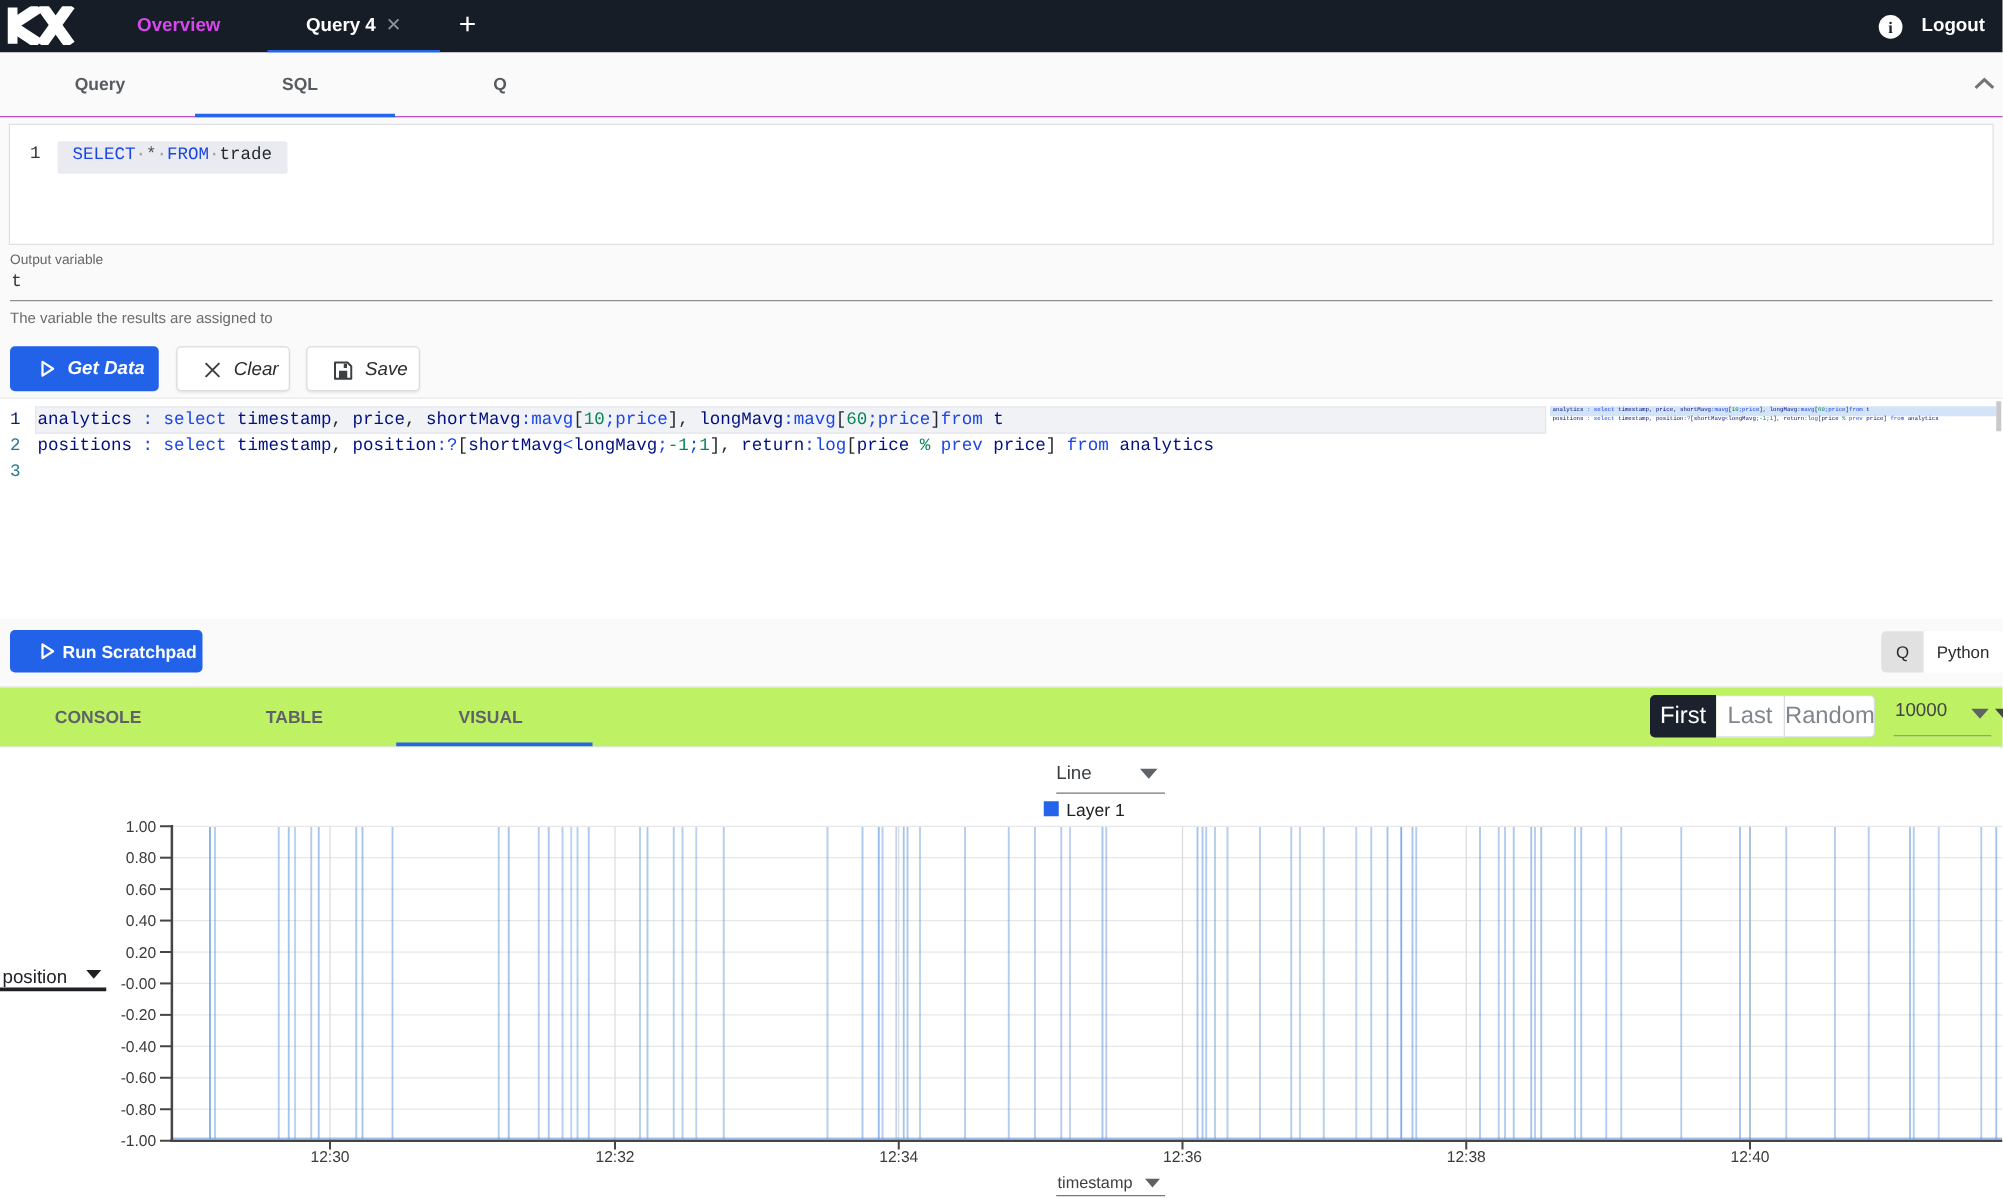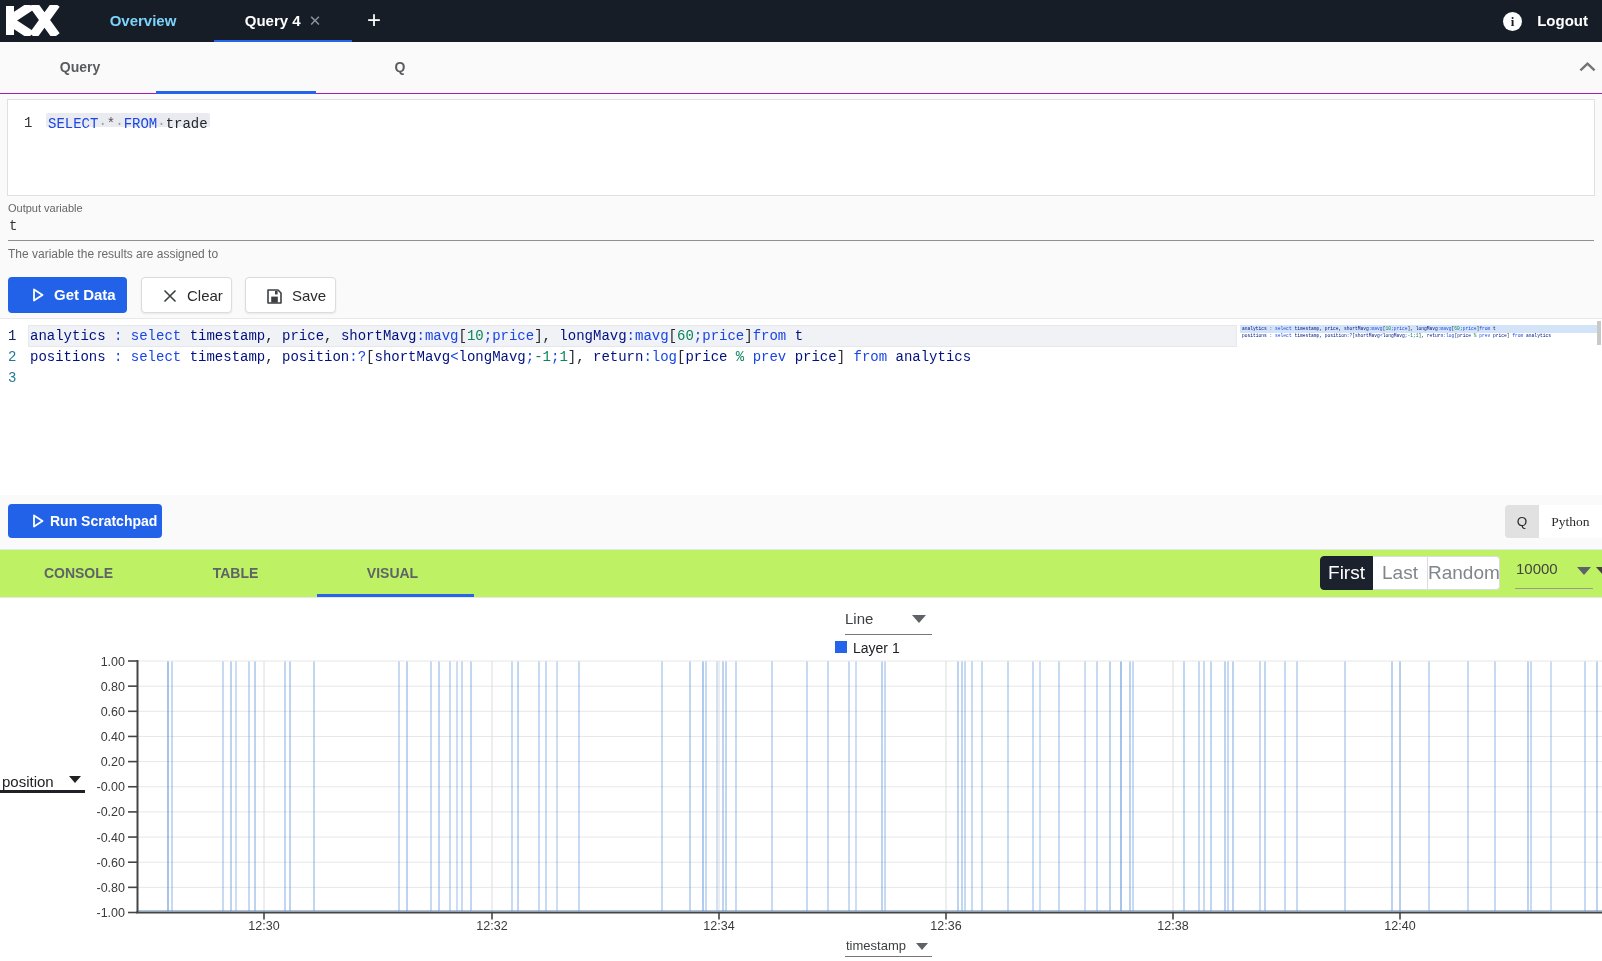--- a/index.html
+++ b/index.html
@@ -2,62 +2,62 @@
 <html><head>
 <meta charset="utf-8">
 <style>
   * { margin:0; padding:0; box-sizing:border-box; }
   html,body { width:1602px; height:961px; overflow:hidden; background:#fff;
     font-family:"Liberation Sans", sans-serif; }
   .abs { position:absolute; }
   
   #topbar { position:absolute; left:0; top:0; width:1602px; height:42px; background:#161d27; }
   #topbar .ttab { position:absolute; top:0; height:42px; line-height:42px; font-size:15px; }
-  #ov { left:72px; width:142px; text-align:center; color:#7dd3fc; font-weight:700; }
+  #ov { left:72px; width:142px; text-align:center; color:#d946ef; font-weight:700; }
   #q4 { left:214px; width:138px; text-align:center; color:#fff; font-weight:700; }
   #q4 .x { color:#8d939c; font-weight:400; font-size:15px; margin-left:8px; }
   #tind { position:absolute; left:214px; top:40px; width:138px; height:3px; background:#2664eb; }
   #plus { position:absolute; left:360px; top:0; width:28px; height:42px; color:#fff; font-size:24px; font-weight:400; line-height:40px; text-align:center; }
   #logout { position:absolute; right:14px; top:0; height:42px; line-height:42px; color:#fff; font-weight:700; font-size:15px; }
   #info { position:absolute; left:1503px; top:12px; width:19px; height:19px; border-radius:50%; background:#fff; color:#161d27; text-align:center; font-size:13px; line-height:19px; font-weight:700; font-family:"Liberation Serif",serif; }
   
   #subtabs { position:absolute; left:0; top:42px; width:1602px; height:52px; background:#fafafa; border-bottom:1px solid #a21caf; }
   #subtabs .st { position:absolute; top:0; height:52px; line-height:50px; width:160px; text-align:center; font-size:14px; font-weight:700; color:#585b60; }
   #sind { position:absolute; left:156px; top:49px; width:160px; height:3px; background:#2664eb; }
   #chev { position:absolute; left:1579px; top:20px; width:17px; height:10px; }
   
   #sect1 { position:absolute; left:0; top:94px; width:1602px; height:226px; background:#fafafa; }
   #sqlbox { position:absolute; left:7px; top:5px; width:1588px; height:97px; background:#fff; border:1px solid #e0e0e0; }
   #sqlbox .ln { position:absolute; left:16px; top:15px; font:14px "Liberation Mono",monospace; color:#333; }
-  #sqltok { position:absolute; left:38px; top:13px; height:14px; background:#e9ebf1; border-radius:2px; padding:0 2px;
+  #sqltok { position:absolute; left:38px; top:13px; height:26px; background:#e9ebf1; border-radius:2px; padding:0 12px;
             font:14px "Liberation Mono",monospace; line-height:22px; white-space:pre; }
   .kw { color:#1a46e5; } .id { color:#001080; } .pl { color:#24292e; } .num { color:#098658; } .pun { color:#24292e; } .dot { color:#9aa0aa; }
   #outlab { position:absolute; left:8px; top:108px; font-size:11px; color:#666; }
   #outval { position:absolute; left:9px; top:124px; font:14px "Liberation Mono",monospace; color:#333; }
   #outline { position:absolute; left:8px; top:146px; width:1586px; height:1px; background:#909090; }
   #outhelp { position:absolute; left:8px; top:153px; font-size:12px; color:#6b6b6b; }
-  .btn { position:absolute; top:183px; height:36px; border-radius:4px; font-size:15px; line-height:36px; }
+  .btn { position:absolute; top:183px; height:36px; border-radius:4px; font-size:15px; line-height:36px;font-style:italic; }
   #getdata { left:8px; width:119px; background:#2262e9; color:#fff; font-weight:700; }
   .whitebtn { background:#fff; border:1px solid #dcdcdc; box-shadow:0 1px 2px rgba(0,0,0,0.08); color:#2b2b2b; }
   #clear { left:141px; width:91px; }
   #save  { left:245px; width:91px; }
   
   #scratch { position:absolute; left:0; top:318px; width:1602px; height:177px; background:#fff; border-top:1px solid #e8e8e8; }
   #scratch .mline { position:absolute; left:30px; height:21px; font:14px "Liberation Mono",monospace; line-height:21px; white-space:pre; }
   #scratch .lnum { position:absolute; left:8px; width:10px; font:14px "Liberation Mono",monospace; line-height:21px; color:#237893; }
   #curline { position:absolute; left:28px; top:6px; width:1209px; height:22px; background:#f0f2f6; border:1px solid #e4e7ec; }
   #minimap { position:absolute; left:1240px; top:3px; width:357px; height:40px; overflow:hidden; }
   #minimap .mmrow { position:absolute; left:2px; font:4.6px "Liberation Mono",monospace; line-height:6.5px; white-space:pre; letter-spacing:0; }
   #mmhl { position:absolute; left:0; top:3px; width:357px; height:8px; background:#d4e4f8; }
   #sbar { position:absolute; left:1597px; top:2px; width:4px; height:24px; background:#c9c9c9; }
   
   #runrow { position:absolute; left:0; top:495px; width:1602px; height:55px; background:#fafafa; border-bottom:1px solid #e6e6e6;padding-left:32px; }
   #runbtn { position:absolute; left:8px; top:9px; width:154px; height:34px; background:#2262e9; border-radius:4px; color:#fff; font-weight:700; font-size:14.5px; line-height:34px; white-space:nowrap; }
   #qseg { position:absolute; left:1505px; top:10px; width:34px; height:33px; background:#e1e1e1; border-radius:4px 0 0 4px; text-align:center; line-height:33px; font-size:13.5px; color:#2b2b2b; }
-  #pyseg { position:absolute; left:1539px; top:10px; width:63px; height:33px; background:#fff; text-align:center; line-height:33px; font-size:13.5px; color:#2b2b2b;font-family:Liberation Serif, serif; }
+  #pyseg { position:absolute; left:1539px; top:10px; width:63px; height:33px; background:#fff; text-align:center; line-height:33px; font-size:13.5px; color:#2b2b2b; }
   
   #vistabs { position:absolute; left:0; top:550px; width:1602px; height:48px; background:#bef264; border-bottom:1px solid #e8e8e8; }
   #vistabs .vt { position:absolute; top:0; width:157px; height:47px; line-height:47px; text-align:center; font-size:14px; font-weight:700; color:#5f6368; }
   #vind { position:absolute; left:317px; top:44px; width:157px; height:3px; background:#2664eb; }
   .grpbtn { position:absolute; top:6px; height:34px; line-height:32px; text-align:center; font-size:19px; }
   #bfirst { left:1320px; width:53px; background:#1b222e; color:#fff; border:1px solid #1b222e; border-radius:4px 0 0 4px; }
   #blast { left:1373px; width:55px; background:#fff; color:#80868b; border:1px solid #dadce0; border-left:none; }
   #brandom { left:1428px; width:72px; background:#fff; color:#80868b; border:1px solid #dadce0; border-left:none; border-radius:0 4px 4px 0; }
   #n10000 { position:absolute; left:1516px; top:10px; font-size:15px; color:#444; }
   #nline { position:absolute; left:1515px; top:38px; width:78px; height:1px; background:#999; }
@@ -86,20 +86,21 @@
   <div class="ttab" id="ov">Overview</div>
   <div class="ttab" id="q4">Query 4<span class="x">✕</span></div>
   <div id="tind"></div>
   <div id="plus">+</div>
   <div id="info">i</div>
   <div id="logout">Logout</div>
 </div>
 
 <div id="subtabs">
   <div class="st" style="left:0">Query</div>
+  <div class="st" style="left:160px">SQL</div>
   <div class="st" style="left:320px">Q</div>
   <div id="sind"></div>
   <svg id="chev" viewBox="0 0 18 10">
       <path d="M1.5 8.5 L9 1.5 L16.5 8.5" stroke="#757575" stroke-width="2.6" fill="none"></path>
     </svg>
 </div>
 
 <div id="sect1">
   <div id="sqlbox">
     <div class="ln">1</div>

